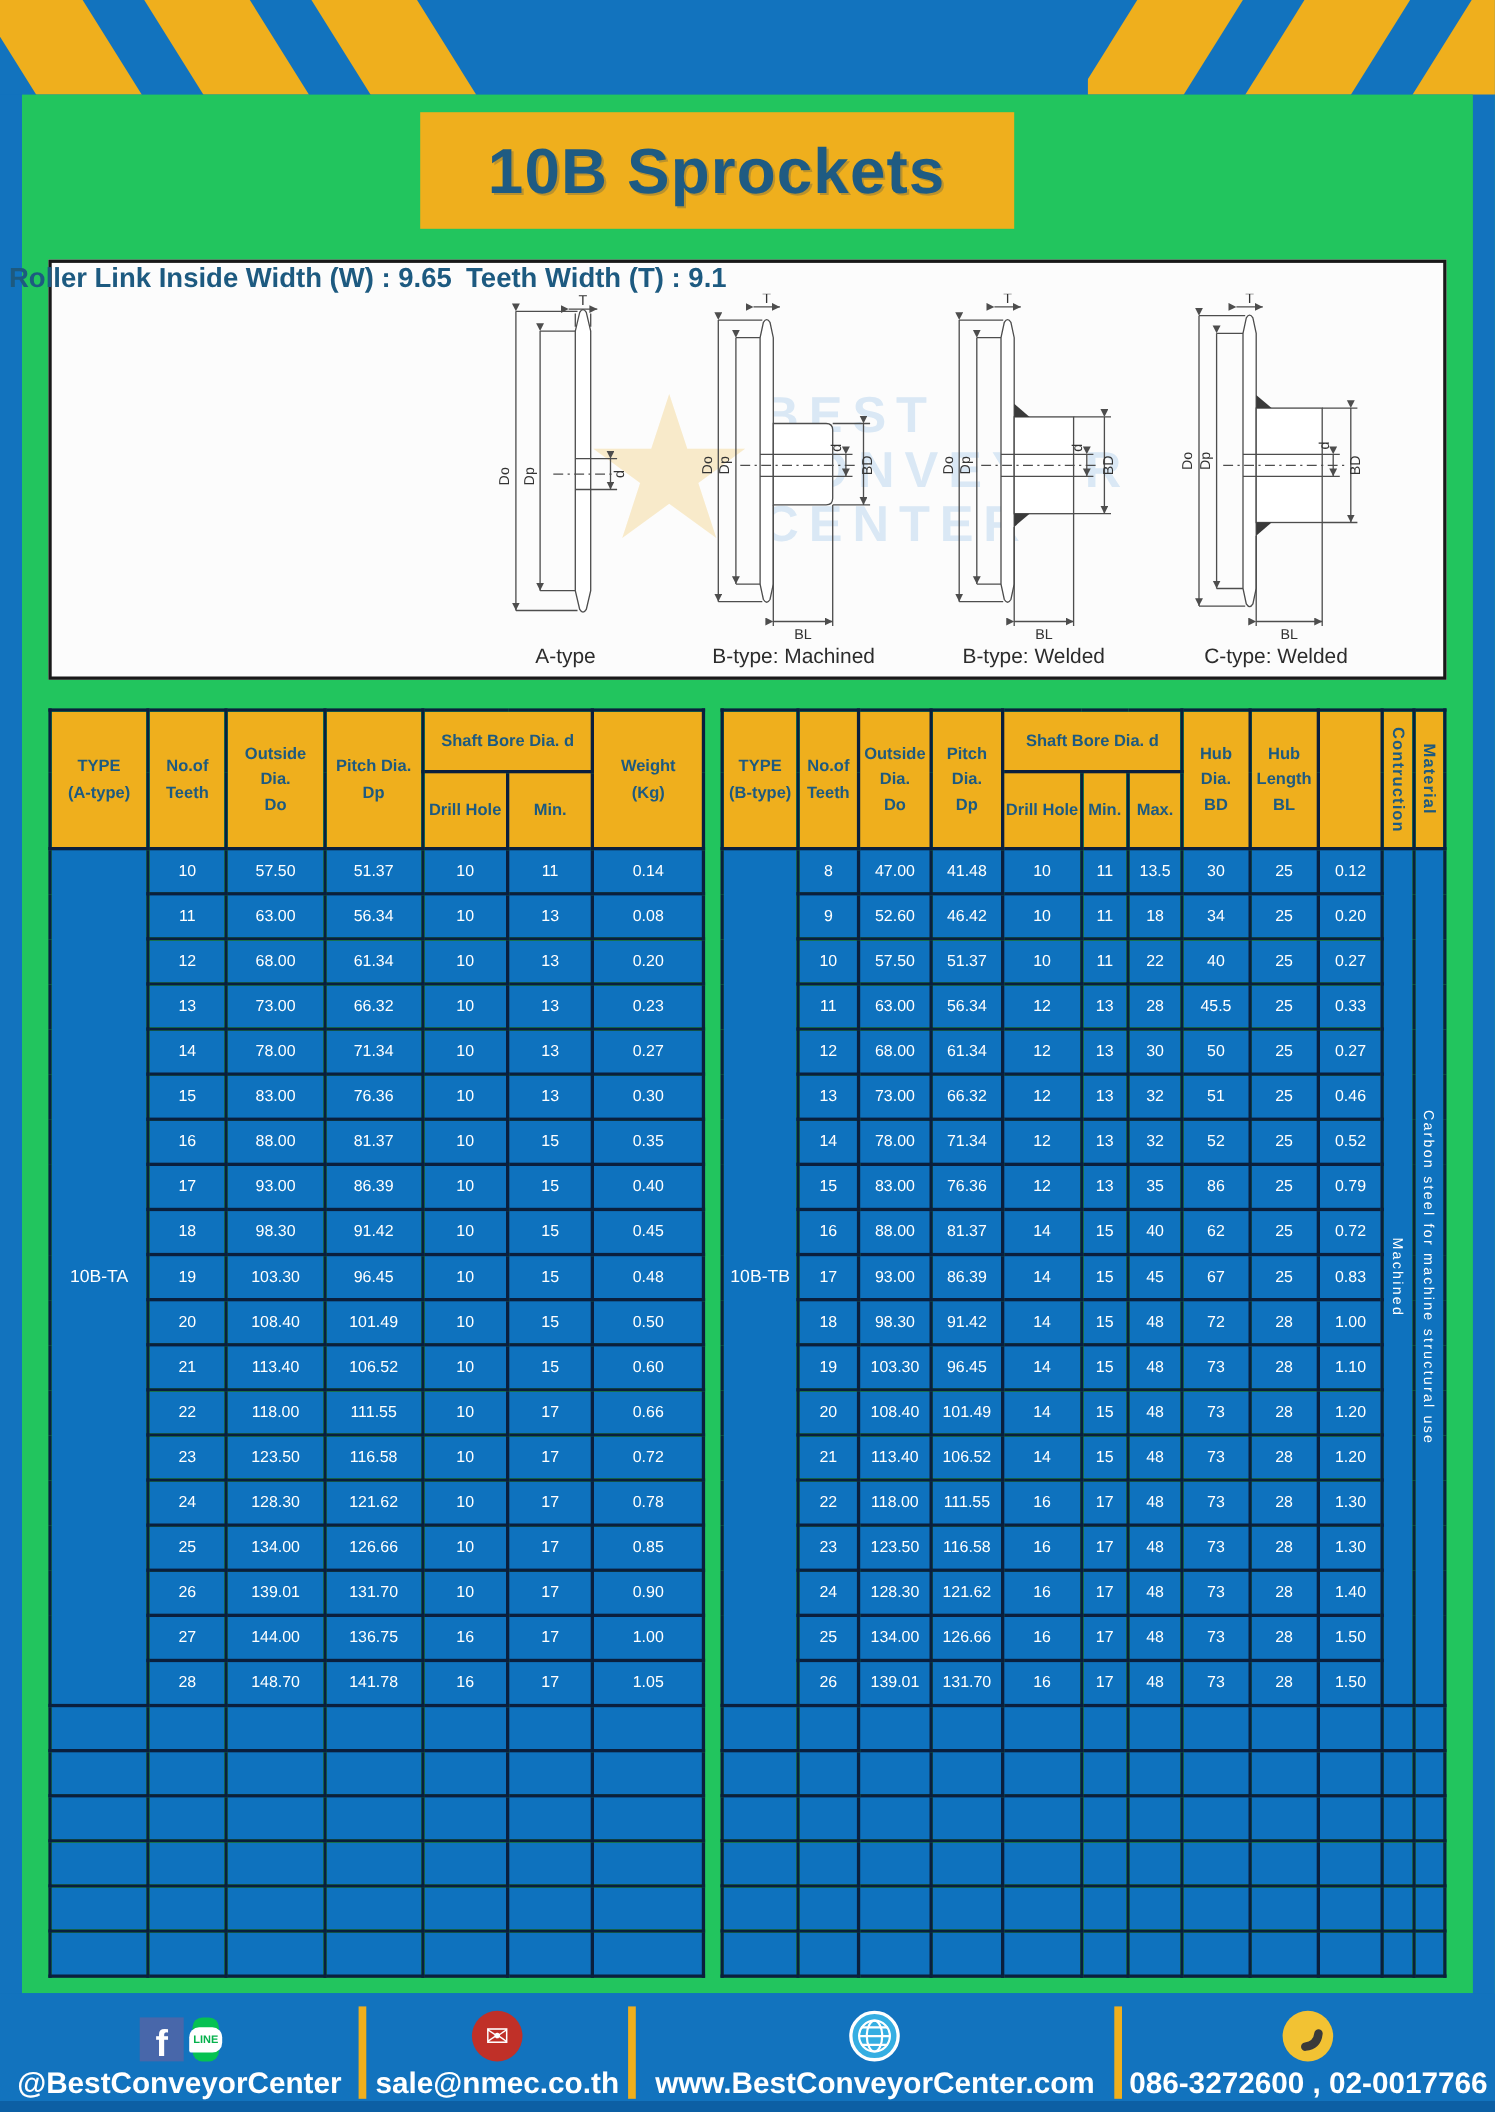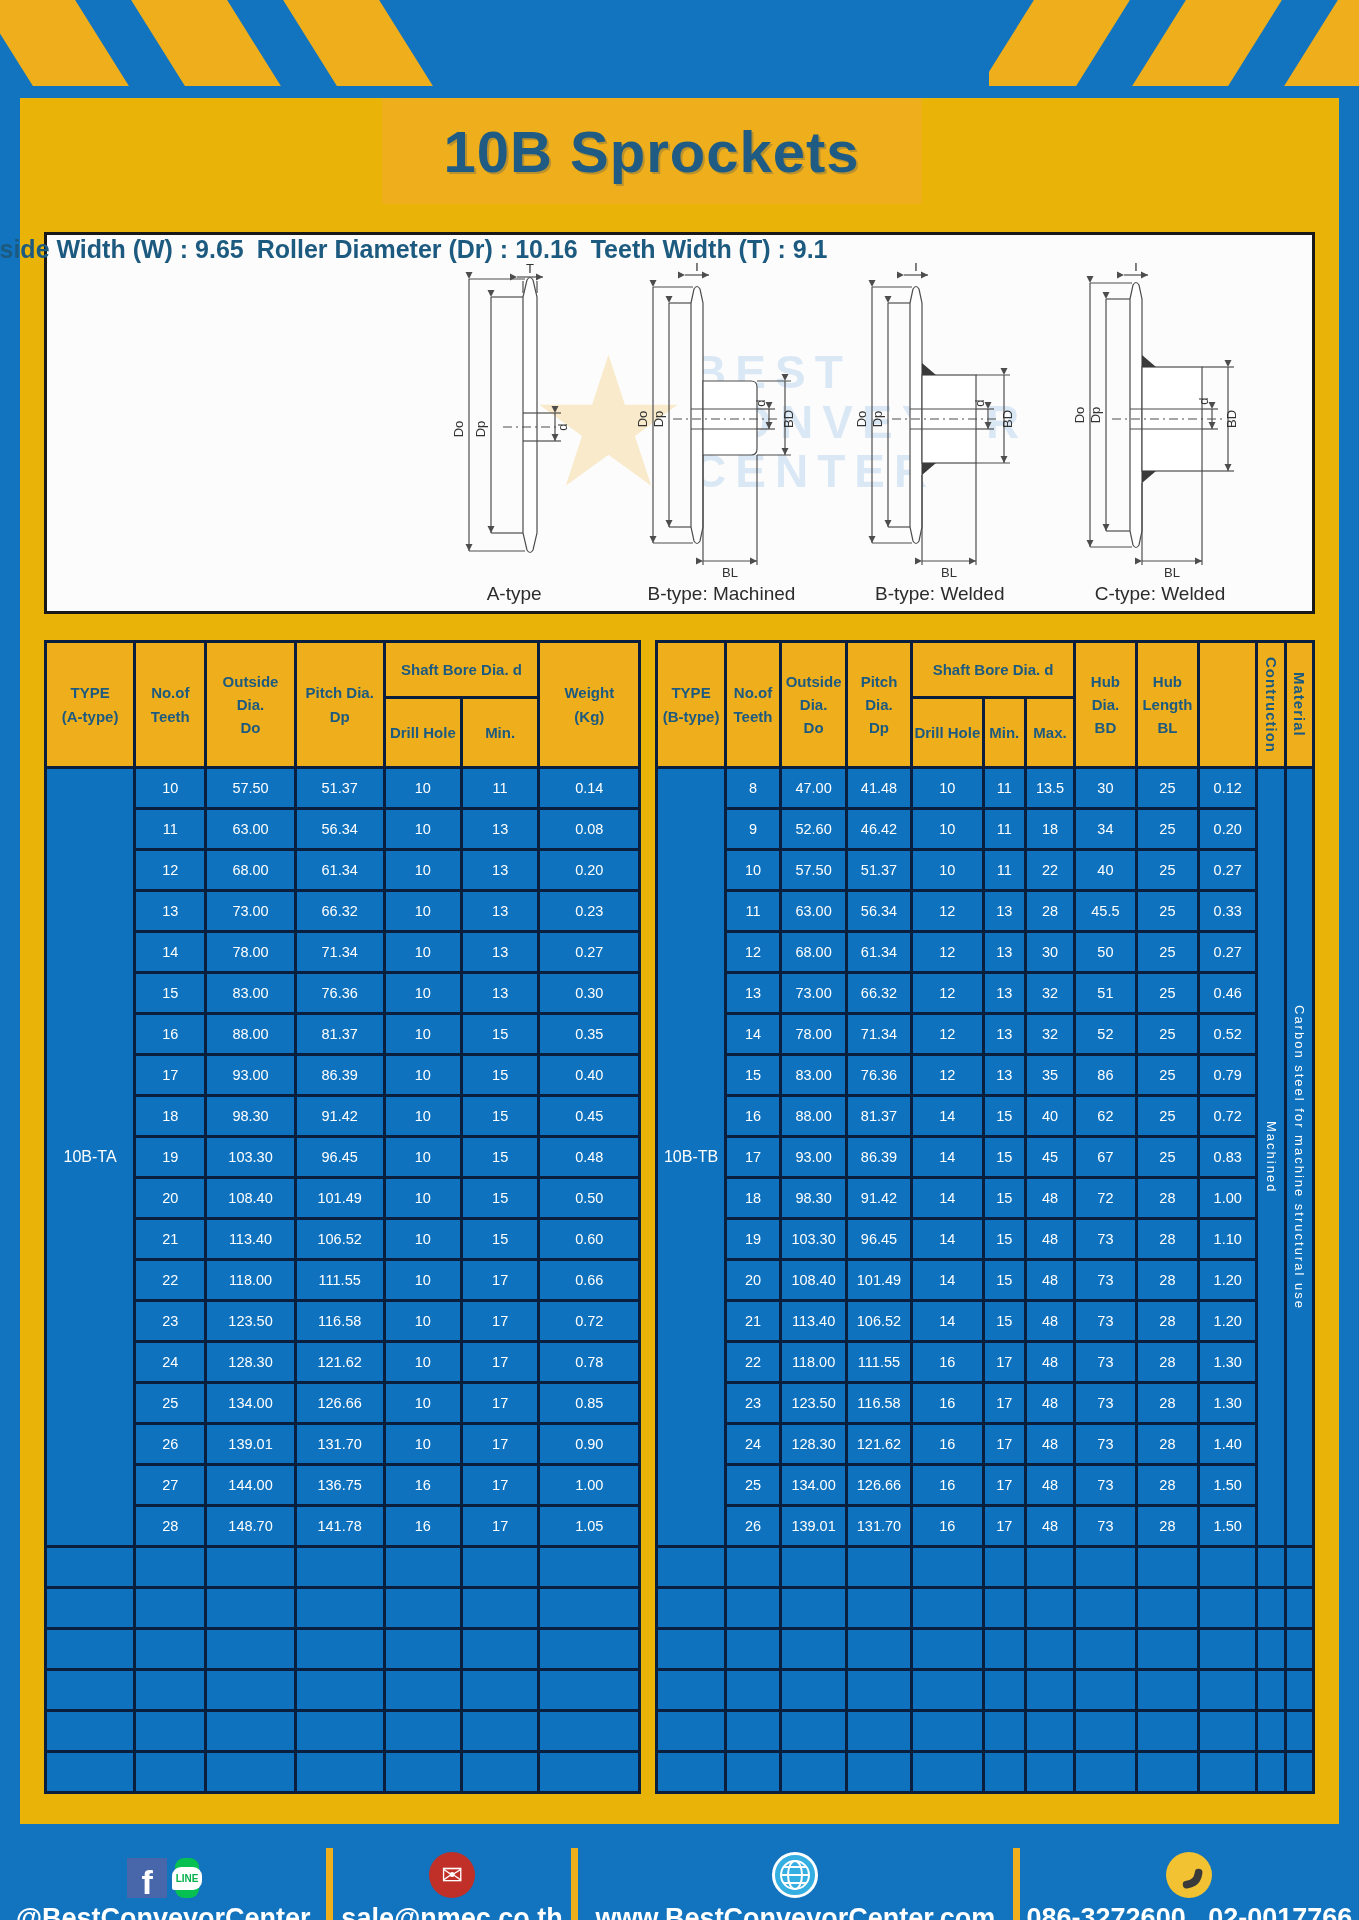--- a/index.html
+++ b/index.html
@@ -15,21 +15,21 @@
   .stripe-group { position:absolute; top:-12px; bottom:-12px; overflow:hidden; }
   .sg-left  { left:0;  width:520px; }
   .sg-right { right:0; width:370px; }
   .stripe { position:absolute; top:0; bottom:0; width:96px; background:#EFAF1D; }
   .sg-left  .stripe { transform:skewX(32deg); }
   .sg-right .stripe { transform:skewX(-32deg); }
   .sg-left  .s1{left:6px;} .sg-left .s2{left:158px;} .sg-left .s3{left:310px;}
   .sg-right .s1{left:18px;} .sg-right .s2{left:170px;} .sg-right .s3{left:322px;}
 
   
-  .content { margin:12px 20px; height:1726px; background:#eab308; position:relative; }
+  .content { margin:0 20px; height:1726px; background:#22c55e; position:relative; padding-top:16px; }
 
   .title-box {
     width:540px; height:106px; background:#EFAF1D;
     margin:0 auto; transform:translateX(-28px);
     display:flex; align-items:center; justify-content:center;
   }
   .title-box span {
     font-size:58px; font-weight:bold; color:#1F5B82; letter-spacing:1px;
     text-shadow:2px 2px 0 rgba(27,58,94,.25);
   }
@@ -131,21 +131,20 @@
       <div class="wm-lines">
         <div class="wm-line">BEST</div>
         <div class="wm-line">CONVEYOR</div>
         <div class="wm-line">CENTER</div>
       </div>
     </div>
 
     <div class="specs">
         <div class="spec-line">Chain  :  10B</div>
         <div class="spec-line">Roller Link Inside Width (W)  :  9.65</div>
-        <div class="spec-line">Roller Diameter (Dr)  :  10.16</div>
         <div class="spec-line">Teeth Width (T)  :  9.1</div>
       </div>
 
     <div class="drawings">
 
       <figure>
         <svg width="150" height="318" viewBox="0 0 150 318">
           <g stroke="#4d4d4d" stroke-width="1.2" fill="none">
             <line x1="78" y1="14" x2="104" y2="14" marker-start="url(#arr)" marker-end="url(#arr)"></line>
             <line x1="84" y1="18" x2="84" y2="30"></line>

